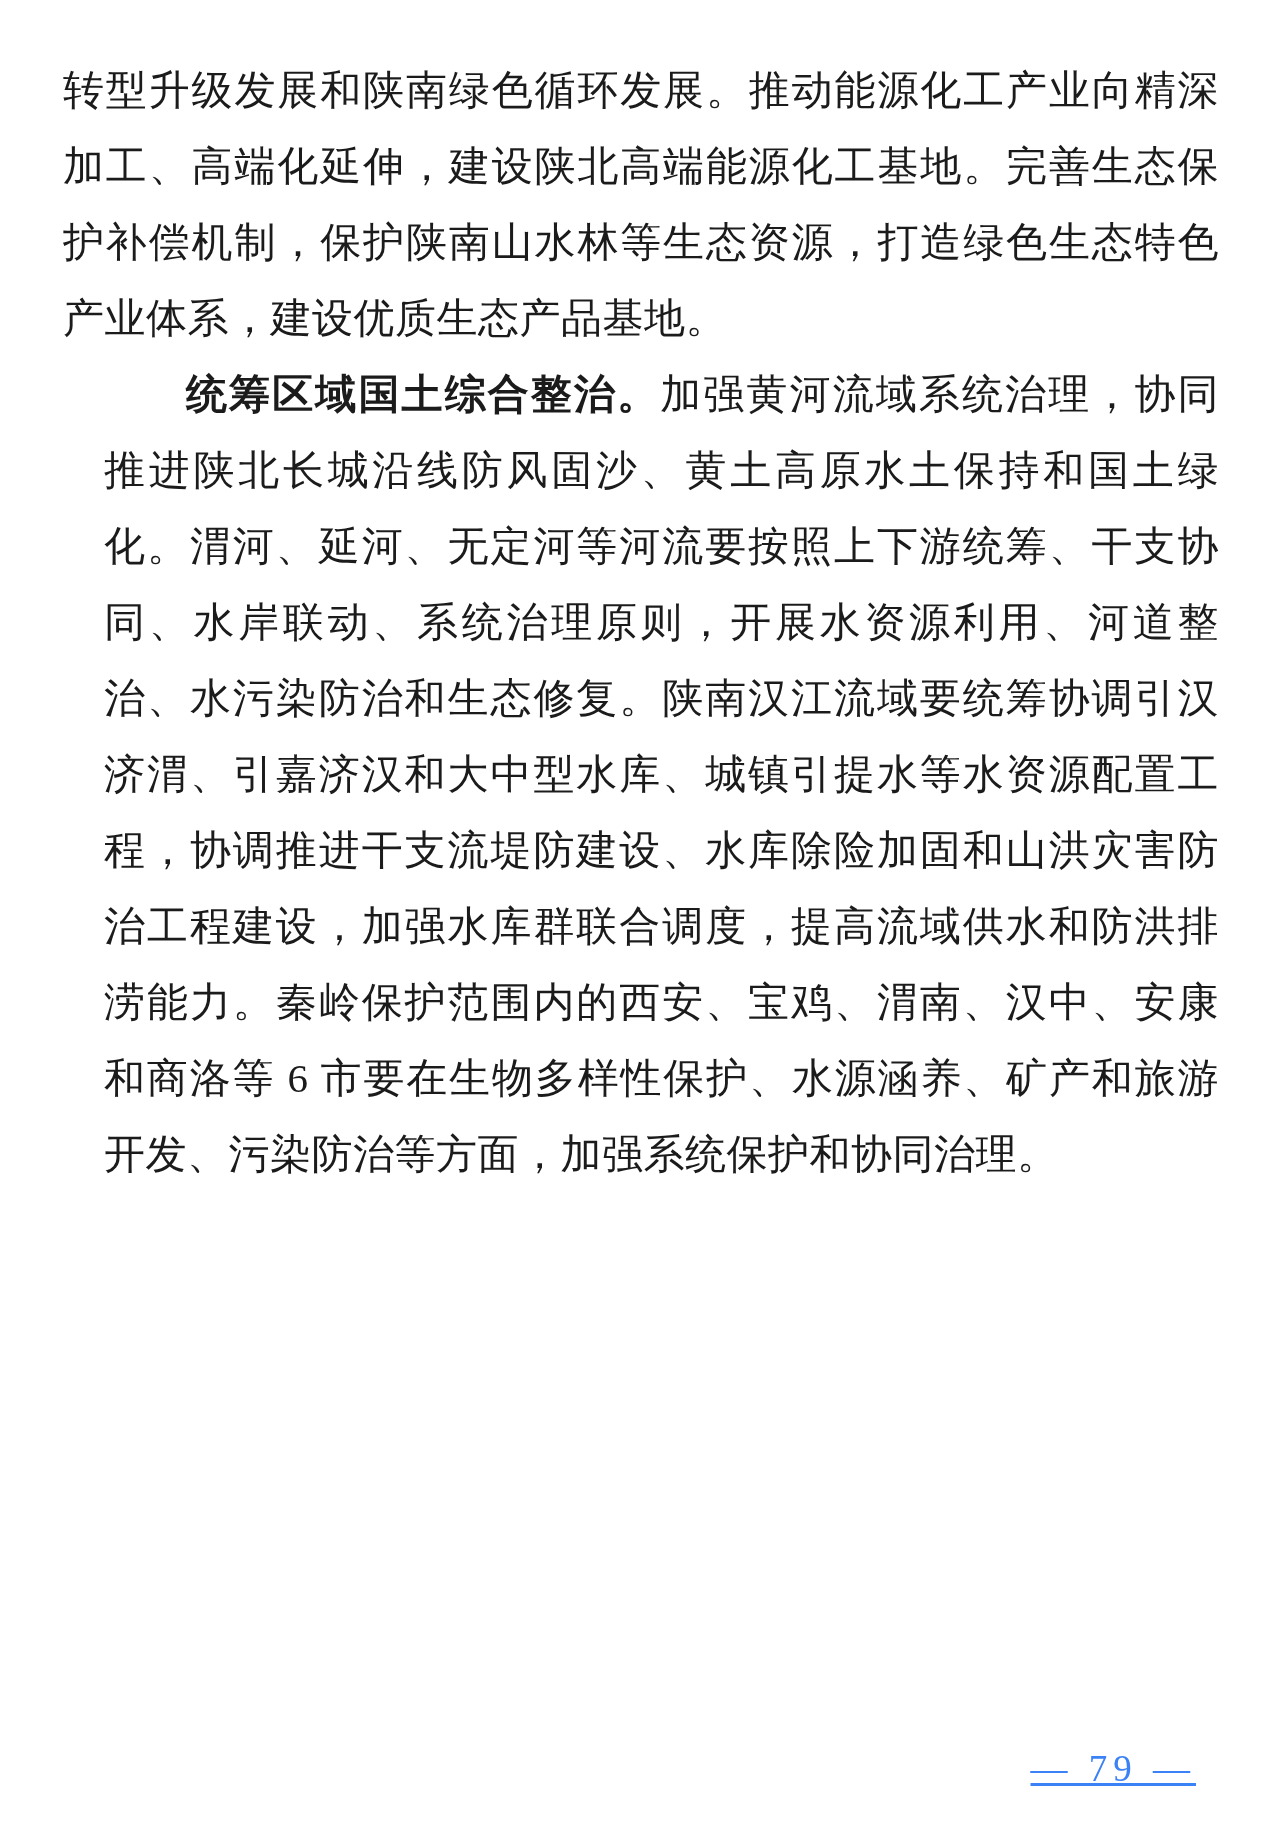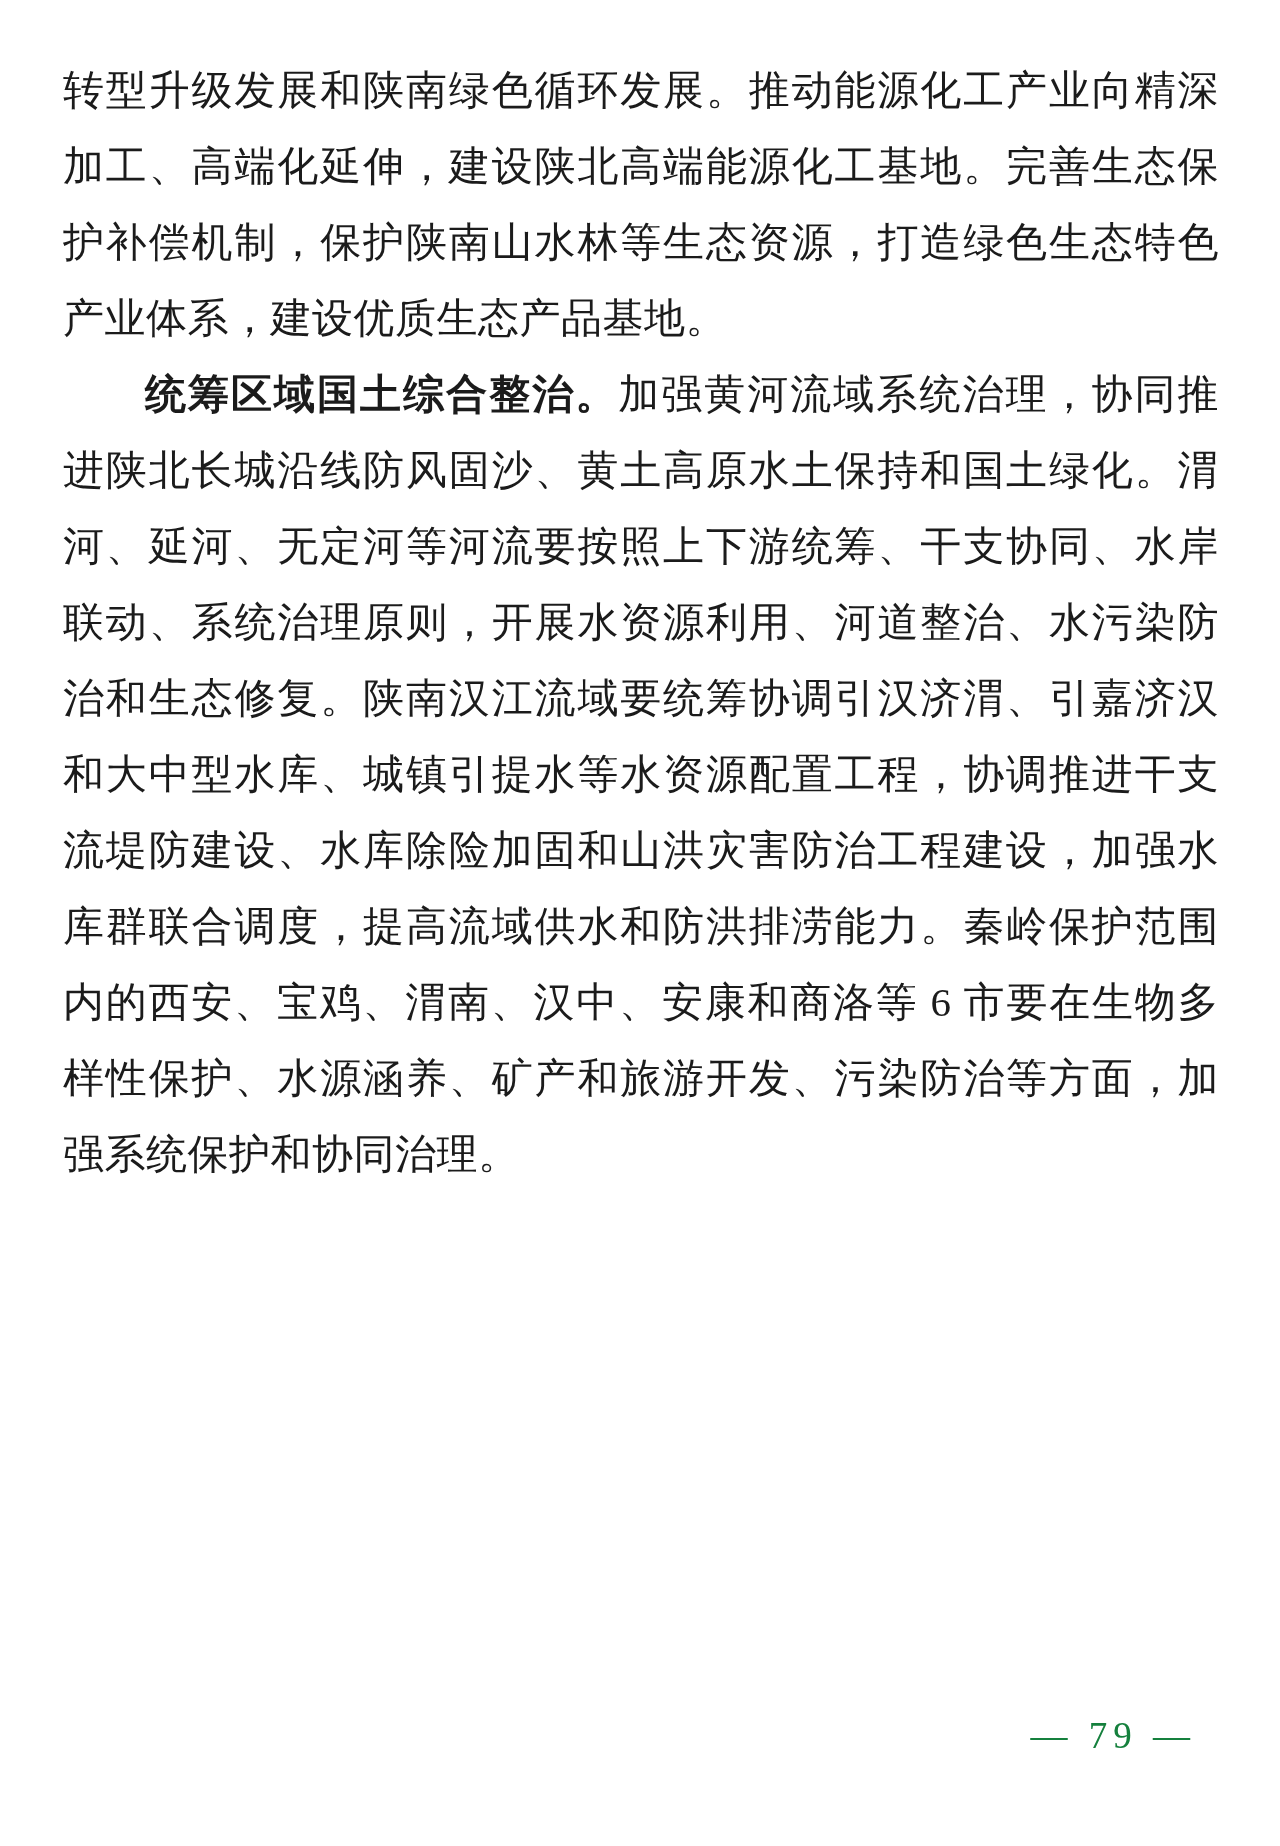--- a/index.html
+++ b/index.html
@@ -21,30 +21,31 @@
     width: 1156px;
   }
   .para {
     font-size: 41px;
     line-height: 76px;
     text-align: justify;
     text-justify: inter-character;
     letter-spacing: 0.5px;
     word-break: break-all;
   }
-  .para.indent { text-indent: 2em; }
+  .para.indent { text-indent: 2em; margin-left: 41px; }
   .para b { font-weight: bold; }
   .footer {
     position: absolute;
     right: 84px;
-    bottom: 89px;
+    bottom: 56px;
     font-size: 37px;
     letter-spacing: 6px;
-    color: #15803d;
+    color: #3b82f6;
     white-space: nowrap;
+    text-decoration: underline;
   }
 </style>
 </head>
 <body>
 
 <div class="page">
   <div class="text-block">
 
     <p class="para"><span>转型升级发展和陕南绿色循环发展。推动能源化工产业向精深加工、高端化延伸，建设陕北高端能源化工基地。完善生态保护补偿机制，保护陕南山水林等生态资源，打造绿色生态特色产业体系，建设优质生态产品基地。</span></p>
 

